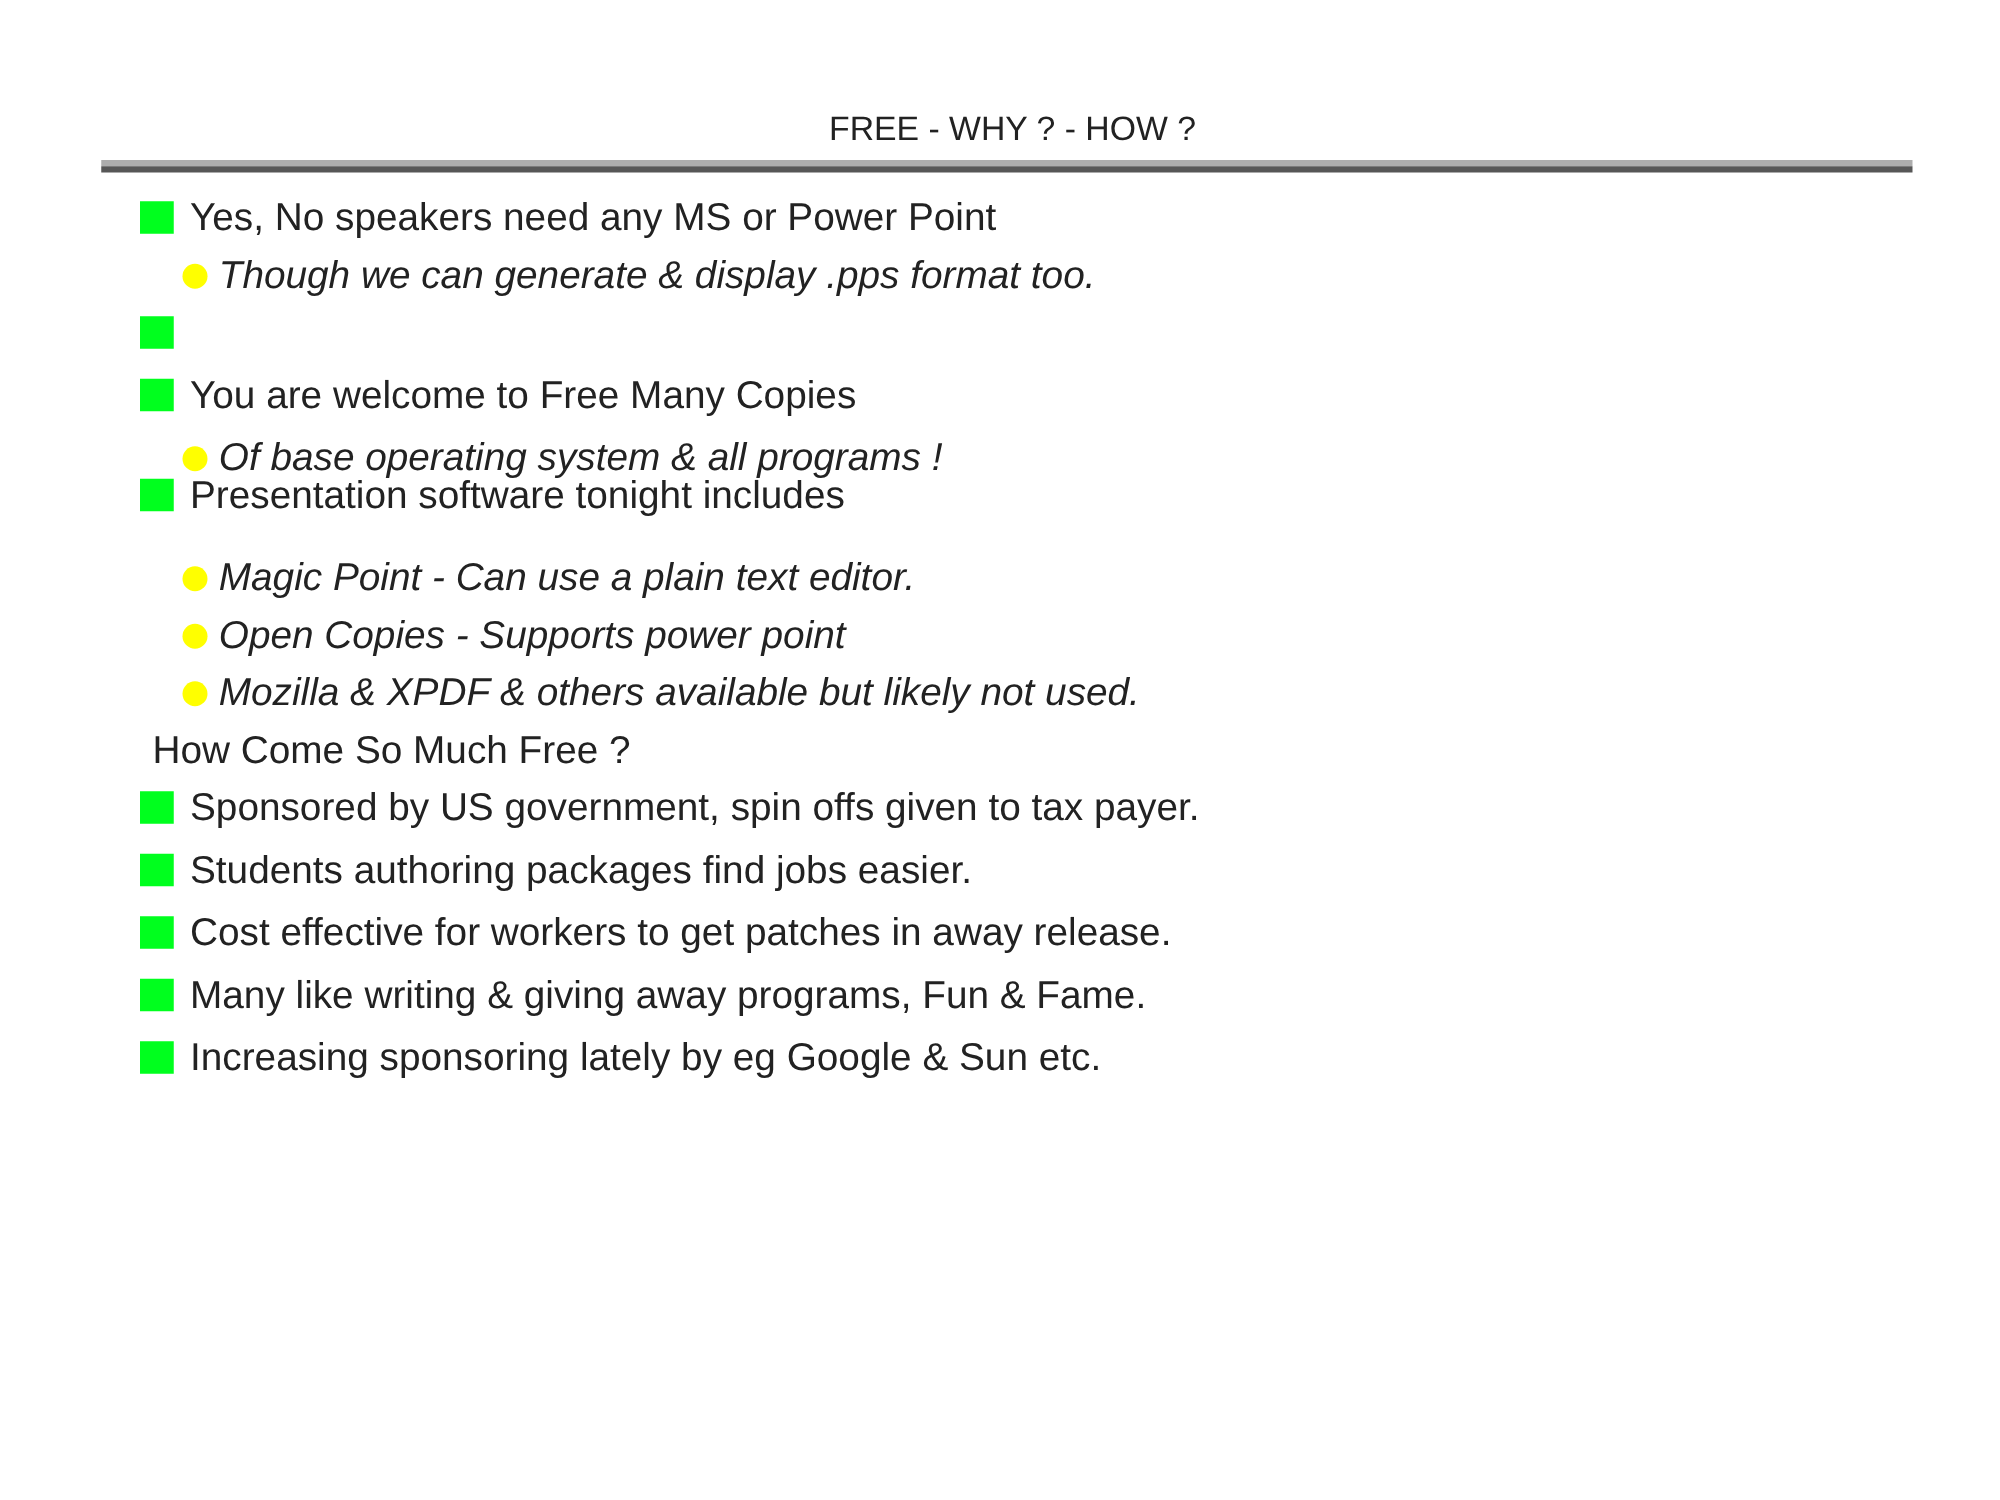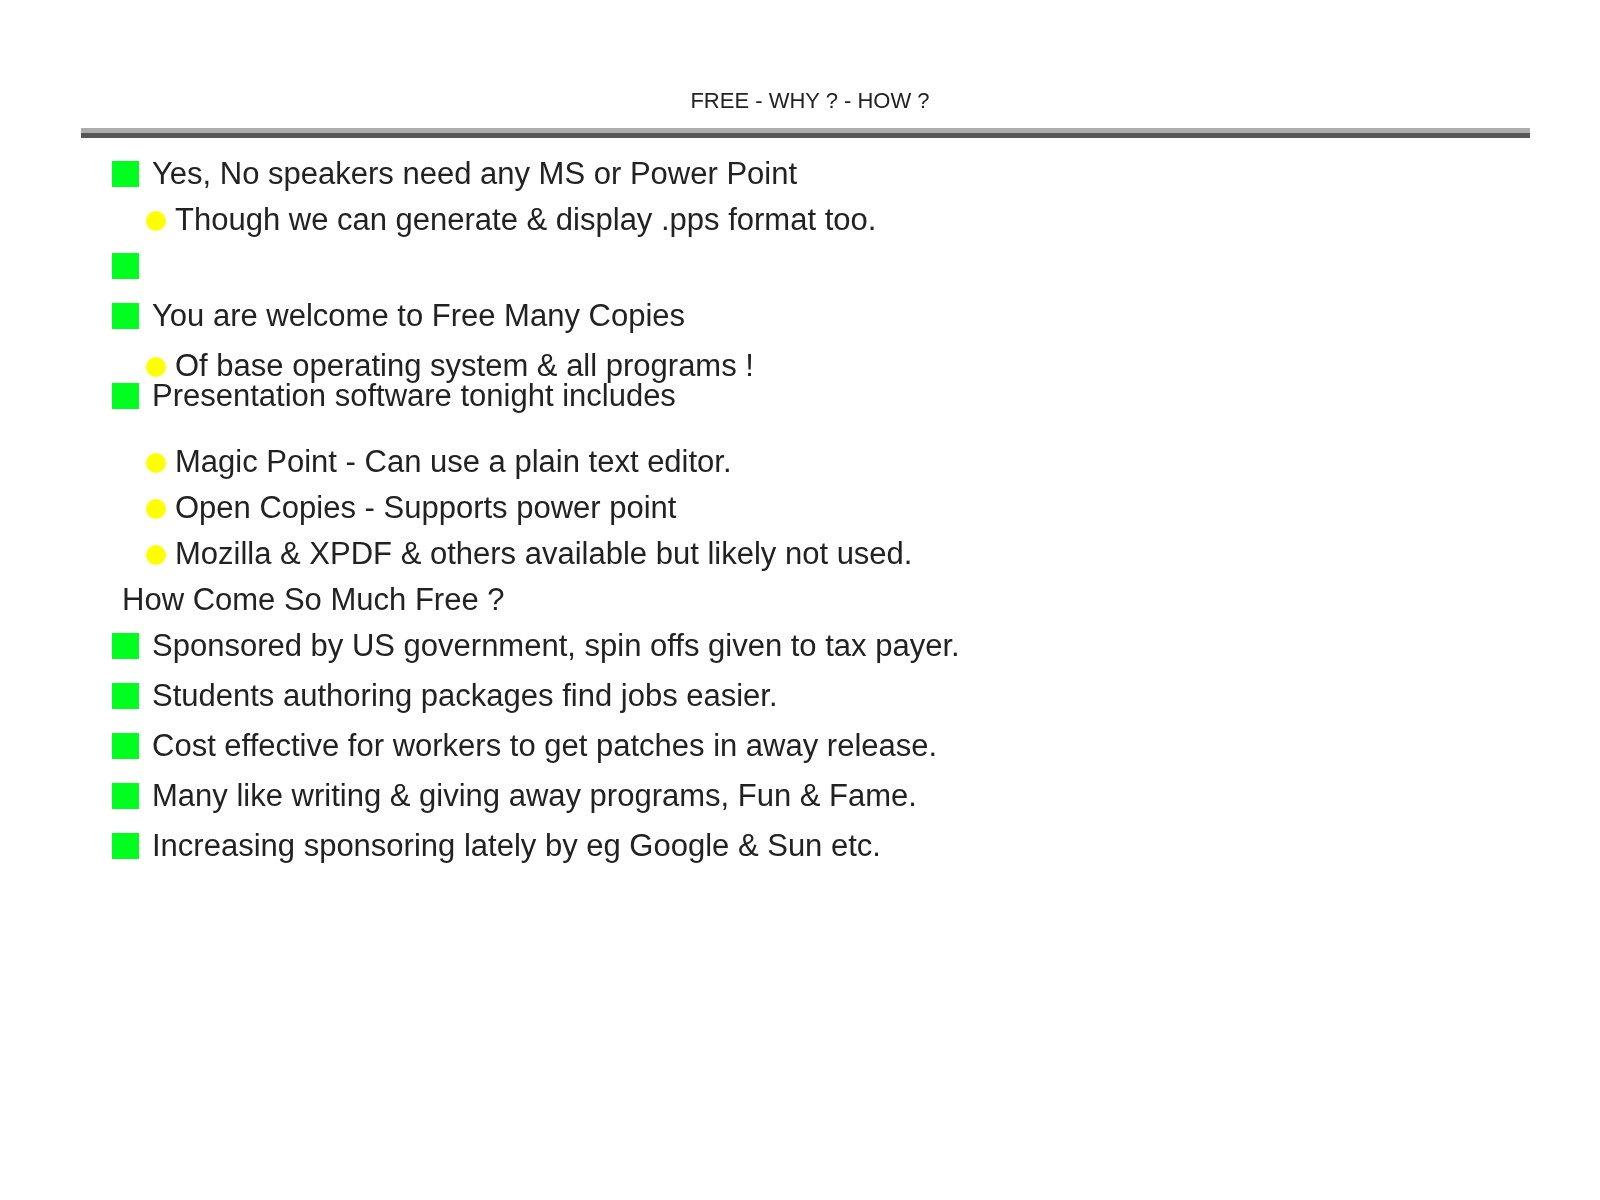--- a/index.html
+++ b/index.html
@@ -1,26 +1,26 @@
 <!DOCTYPE html>
 <html><head>
   <meta charset="utf-8">
   <style>
     html, body { margin:0; padding:0; background:#ffffff; }
     body { width:1600px; height:1200px; position:relative; overflow:hidden;
            font-family:"Liberation Sans", sans-serif; color:#222222; }
     .title { position:absolute; left:0; width:1600px; top:88px; text-align:center;
-             font-size:22px; color:#222; padding-left:0; }
+             font-size:27px; color:#222; padding-left:0; }
     .title span { position:relative; left:10px; }
     .rule-light { position:absolute; left:81px; width:1449px; top:128px; height:5px; background:#adadad; }
     .rule-dark { position:absolute; left:81px; width:1449px; top:133px; height:5px; background:#575757; }
     .content { position:absolute; left:0; top:0; }
     .line { position:absolute; font-size:31px; white-space:nowrap; line-height:36px; }
     .l1 { left:112px; }
-    .l2 { left:146px; }
+    .l2 { left:146px;font-style:italic; }
     .l0 { left:90px;margin-left:32px; }
     .sq { display:inline-block; width:27px; height:26px; background:#00ff1e; vertical-align:middle;
           margin-right:13px; position:relative; top:-2px; }
     .dot { display:inline-block; width:20px; height:20px; border-radius:50%; background:#ffff00;
            vertical-align:middle; margin-right:9px; position:relative; top:-1px; }
   </style>
 </head>
 <body>
 
 <div class="title"><span>FREE - WHY ? - HOW ?</span></div>

